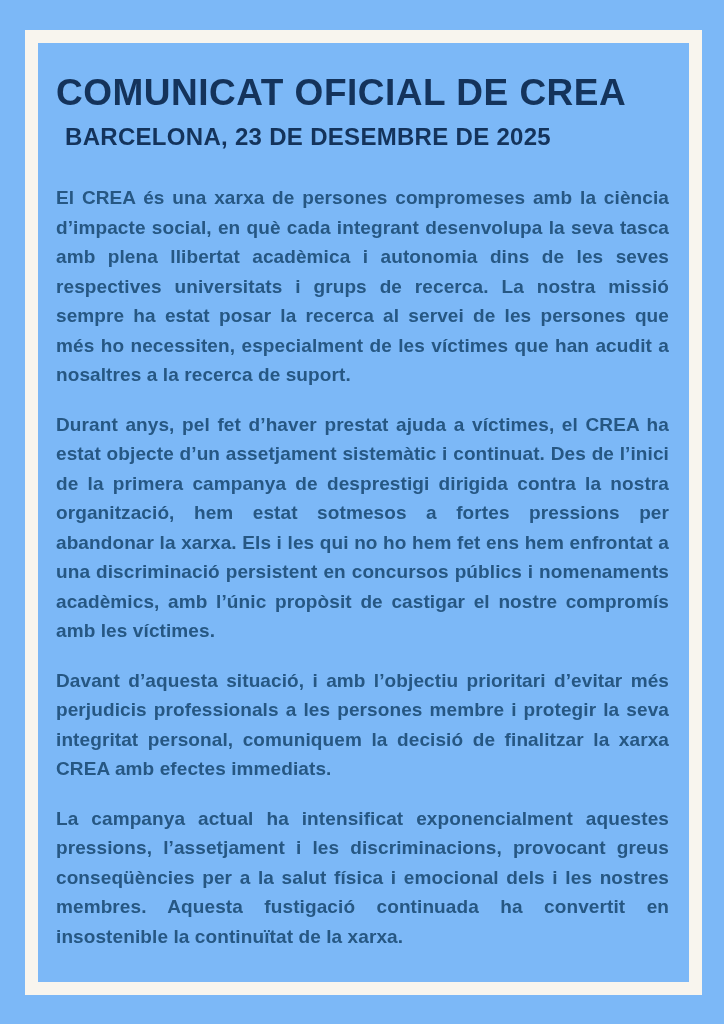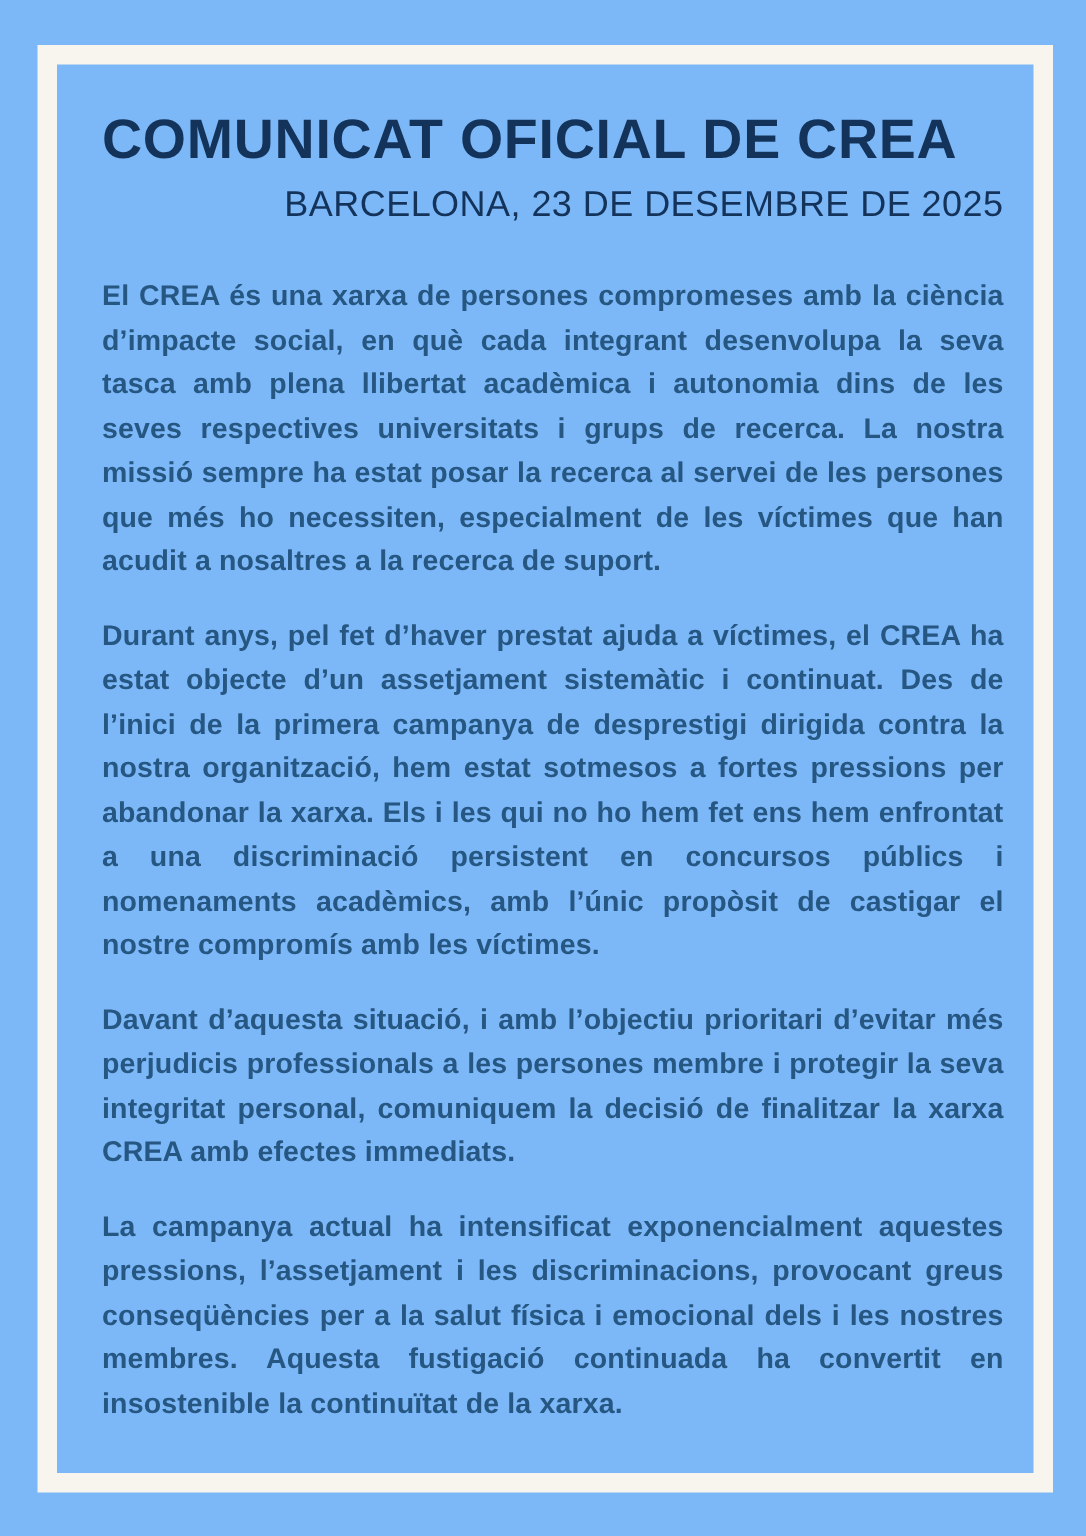--- a/index.html
+++ b/index.html
@@ -16,41 +16,39 @@
   }
   .frame {
     position: absolute;
     left: 25px;
     top: 30px;
     width: 677px;
     height: 965px;
     border: 13px solid #f8f5ee;
     box-sizing: border-box;
     background: #7cb8f7;
-    padding-left: 12px;
   }
   .content {
     padding: 16px 20px 0 18px;
   }
   .title {
     margin: 14px 0 0 0;
     font-size: 37px;
     line-height: 40px;
     font-weight: bold;
     letter-spacing: 0.5px;
     color: #14335b;
   }
   .subtitle {
     margin: 10px 0 0 9px;
     font-size: 24px;
     line-height: 28px;
-    font-weight: normal;
+    font-weight: bold;
     letter-spacing: 0.3px;
     color: #14335b;
-    text-align: right;
   }
   .body-text p {
     margin: 20px 0 0 0;
     font-size: 19px;
     line-height: 29.5px;
     font-weight: bold;
     color: #265783;
     text-align: justify;
     letter-spacing: 0.1px;
   }

